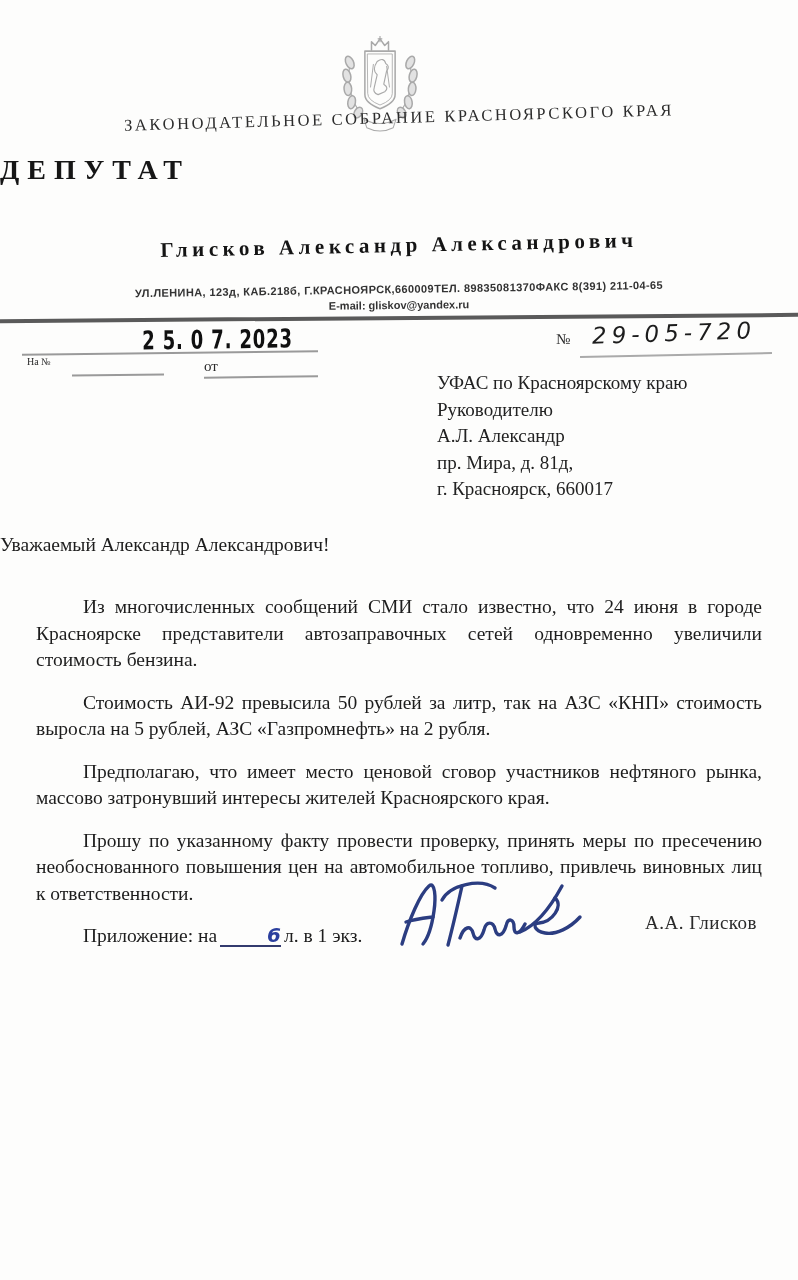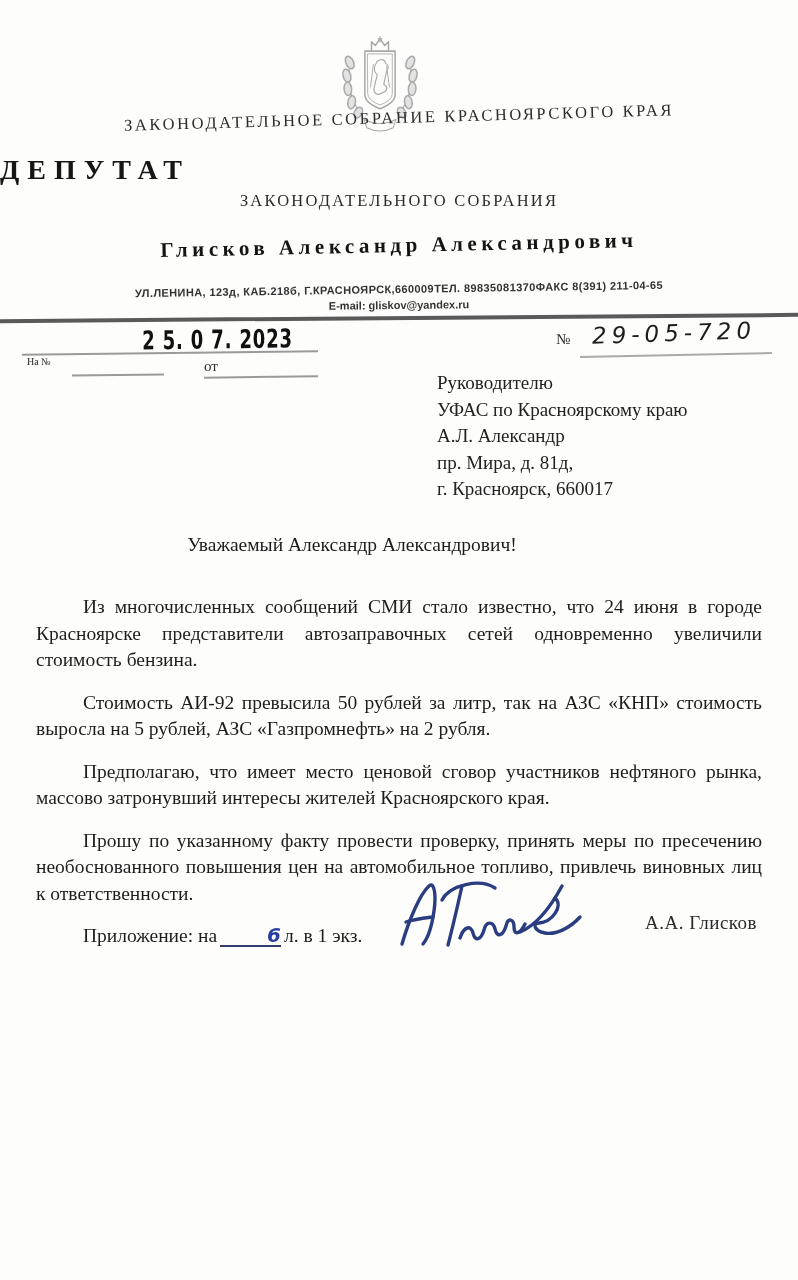--- a/index.html
+++ b/index.html
@@ -150,21 +150,21 @@
     position: absolute;
     left: 437px; top: 370px;
     font-size: 19px;
     line-height: 26.5px;
     color: #222;
   }
   
   .salutation {
     position: absolute;
     left: 0; top: 534px; width: 704px;
-    text-align: center;
+    text-align: left;
     font-size: 19.5px;
     color: #1d1d1d;
   }
   .body-text {
     position: absolute;
     left: 20px; top: 578px; width: 758px;
     font-size: 19.5px;
     line-height: 26.5px;
     color: #1d1d1d;
   }
@@ -232,39 +232,38 @@
       <ellipse cx="84" cy="56" rx="4" ry="7" transform="rotate(5 84 56)" fill="#e2e2e2"></ellipse>
       <ellipse cx="80" cy="70" rx="4" ry="7" transform="rotate(-10 80 70)" fill="#e2e2e2"></ellipse>
       <ellipse cx="73" cy="81" rx="4" ry="6" transform="rotate(-30 73 81)" fill="#e2e2e2"></ellipse>
 
       <path d="M33,88 q17,9 34,0 l-3,9 q-14,7 -28,0 Z" stroke-width="1.1"></path>
     </g>
   </svg>
 
   <div class="org-name">ЗАКОНОДАТЕЛЬНОЕ СОБРАНИЕ КРАСНОЯРСКОГО КРАЯ</div>
   <div class="deputy-title">ДЕПУТАТ</div>
-  <div class="deputy-subtitle">ЗАКОНОДАТЕЛЬНОГО СОБРАНИЯ</div>
   <div class="person-name">Глисков Александр Александрович</div>
   <div class="address-line">УЛ.ЛЕНИНА, 123д, КАБ.218б, Г.КРАСНОЯРСК,660009ТЕЛ. 89835081370ФАКС 8(391) 211-04-65</div>
   <div class="email-line">E-mail: gliskov@yandex.ru</div>
   <div class="head-rule"></div>
 
   <div class="date-stamp">2 5. 0 7. 2023</div>
   <div class="date-underline"></div>
   <div class="on-number-label">На №</div>
   <div class="on-number-line"></div>
   <div class="from-label">от</div>
   <div class="from-line"></div>
   <div class="ref-number-label">№</div>
   <div class="ref-number-value">29-05-720</div>
   <div class="ref-number-line"></div>
 
   <div class="recipient">
+    <div>УФАС по Красноярскому краю</div>
     <div>Руководителю</div>
-    <div>УФАС по Красноярскому краю</div>
     <div>А.Л. Александр</div>
     <div>пр. Мира, д. 81д,</div>
     <div>г. Красноярск, 660017</div>
   </div>
 
   <div class="salutation">Уважаемый Александр Александрович!</div>
 
   <div class="body-text">
     <p>Из многочисленных сообщений СМИ стало известно, что 24 июня в городе Красноярске представители автозаправочных сетей одновременно увеличили стоимость бензина.</p>
     <p>Стоимость АИ-92 превысила 50 рублей за литр, так на АЗС «КНП» стоимость выросла на 5 рублей, АЗС «Газпромнефть» на 2 рубля.</p>

